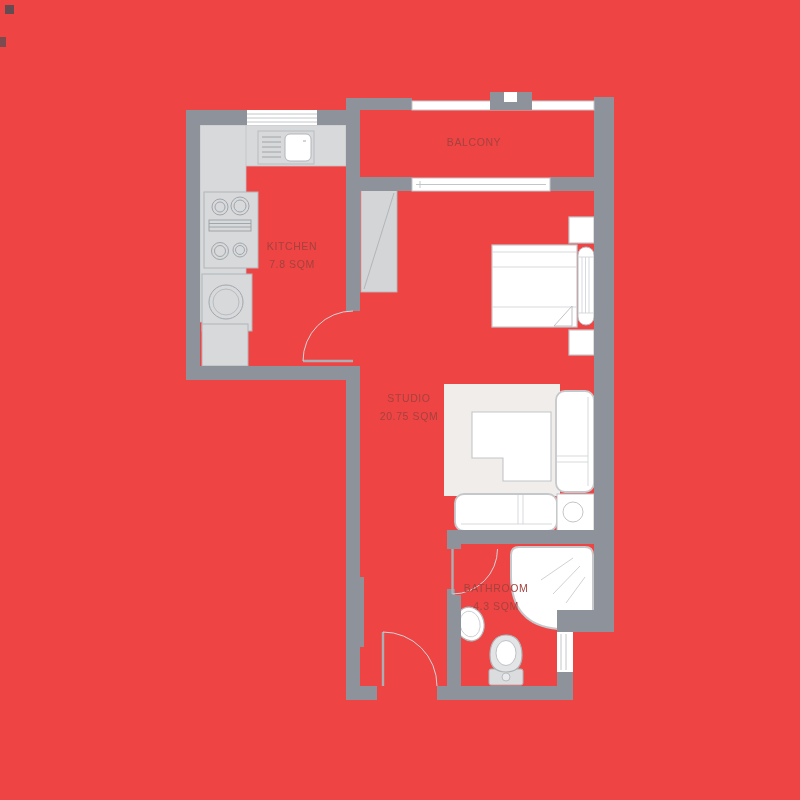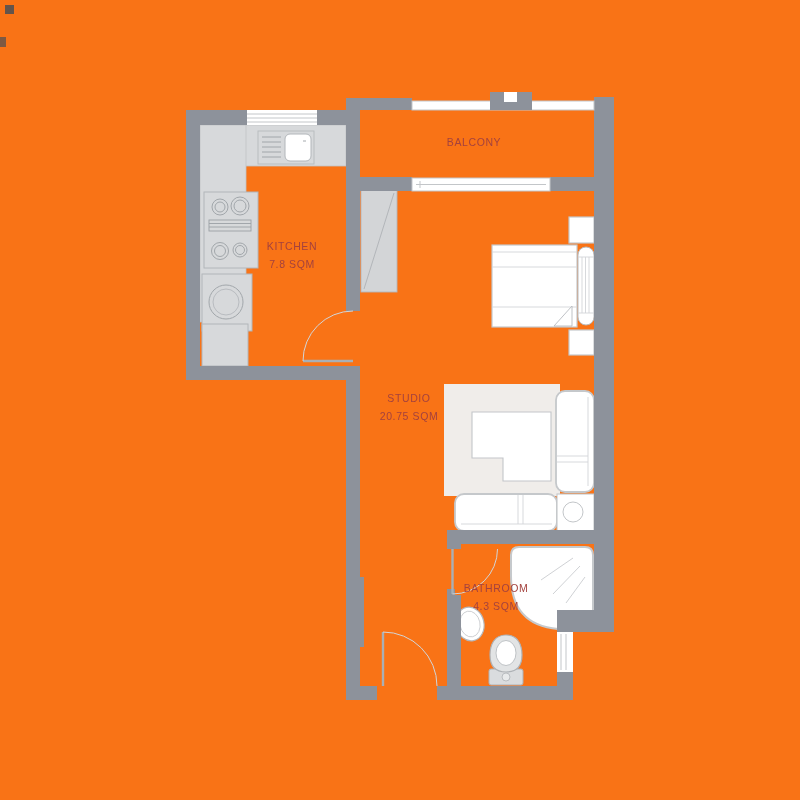--- a/index.html
+++ b/index.html
@@ -1,16 +1,16 @@
 <!DOCTYPE html>
 <html><head>
 <meta charset="utf-8">
 <style>
   html,body{margin:0;padding:0;background:#ffffff;}
-  .canvas{position:relative;width:800px;height:800px;background:#f97316;overflow:hidden;
+  .canvas{position:relative;width:800px;height:800px;background:#ef4444;overflow:hidden;
           font-family:"Liberation Sans",sans-serif;}
   svg{position:absolute;left:0;top:0;}
   .wall{fill:#8d929b;stroke:none;}
   .rail{fill:#ffffff;stroke:#c3c6c9;stroke-width:1;}
   .winline{stroke:#c3c6c9;stroke-width:1;fill:none;}
   .counter{fill:#d7d9db;stroke:#c0c3c6;stroke-width:0.8;}
   .appl{fill:#d7d9db;stroke:#b2b6ba;stroke-width:1;}
   .appline{stroke:#9ba0a5;stroke-width:0.9;fill:none;}
   .furn{fill:#ffffff;stroke:#c5c8cb;stroke-width:1.2;}
   .furn2{fill:#ffffff;stroke:#c5c8cb;stroke-width:1.8;}

